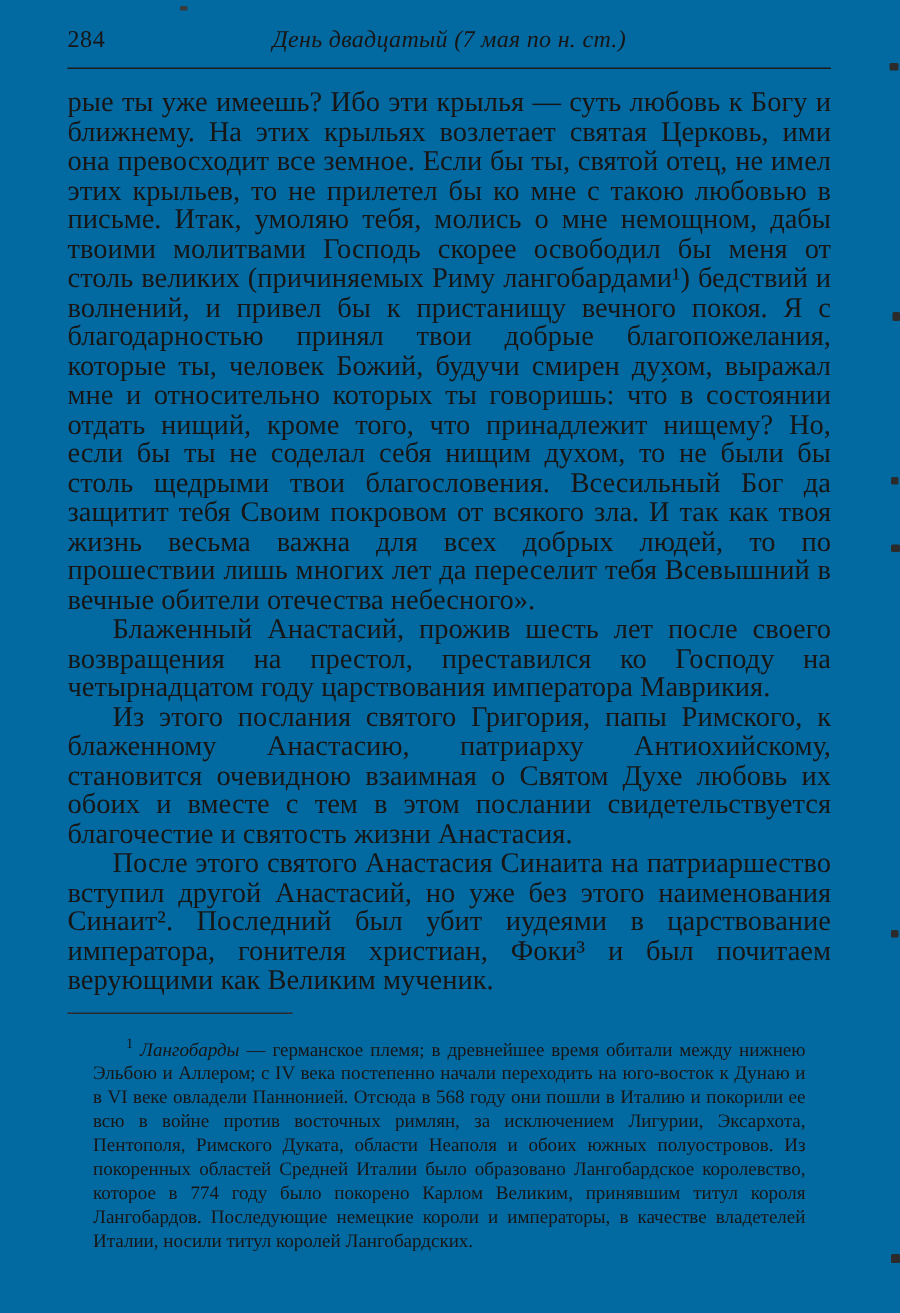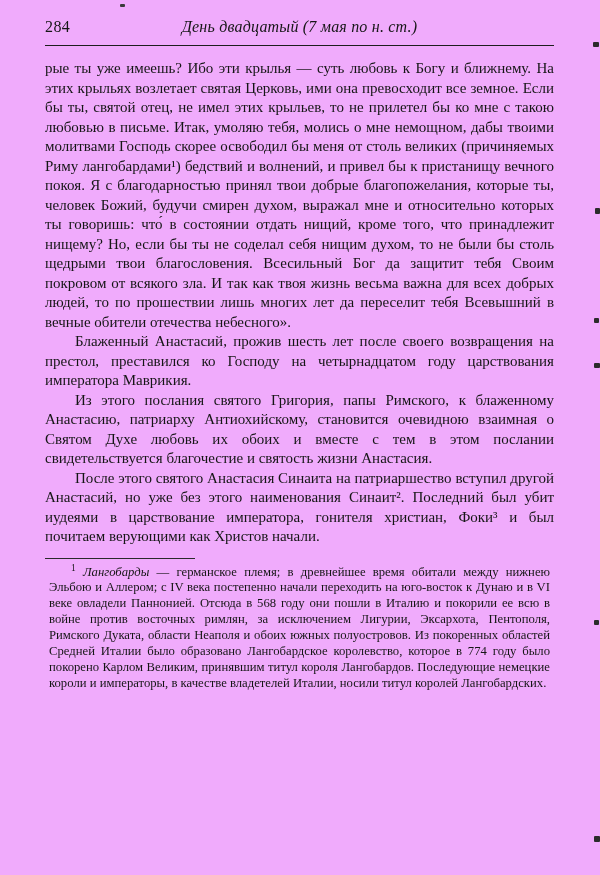--- a/index.html
+++ b/index.html
@@ -5,21 +5,21 @@
   html, body {
     margin: 0;
     padding: 0;
     background: #f7f6f3;
   }
   .page {
     position: relative;
     width: 600px;
     height: 875px;
     margin: 0 auto;
-    background: #f0abfc;
+    background: #0369a1;
     box-sizing: border-box;
     padding: 18px 46px 0 45px;
     overflow: hidden;
     font-family: "Liberation Serif", "DejaVu Serif", serif;
     color: #161616;
   }
   .page-header {
     position: relative;
     height: 22px;
   }
@@ -40,21 +40,21 @@
   .header-rule {
     border: none;
     border-top: 1.4px solid #1d1d1d;
     margin: 5px 0 0 0;
   }
   .body-text {
     margin-top: 13px;
   }
   .body-text p {
     margin: 0;
-    font-size: 15px;
+    font-size: 19px;
     line-height: 19.5px;
     text-align: justify;
     text-indent: 30px;
     hyphens: auto;
     -webkit-hyphens: auto;
   }
   .body-text p.noindent {
     text-indent: 0;
   }
   sup.ref {
@@ -62,21 +62,21 @@
     line-height: 0;
     vertical-align: super;
   }
   .footnote-rule {
     width: 150px;
     border: none;
     border-top: 1.1px solid #2a2a2a;
     margin: 11px 0 6px 0;
   }
   .footnotes p {
-    margin: 4px;
+    margin: 17px;
     font-size: 12.7px;
     line-height: 15.9px;
     text-align: justify;
     text-indent: 22px;
     hyphens: auto;
     -webkit-hyphens: auto;
   }
   .fn-term {
     font-style: italic;
   }
@@ -101,21 +101,21 @@
   <header class="page-header">
     <span class="page-number">284</span>
     <span class="running-title">День двадцатый (7 мая по н. ст.)</span>
   </header>
   <hr class="header-rule">
 
   <main class="body-text">
     <p class="noindent">рые ты уже имеешь? Ибо эти крылья — суть любовь к Богу и ближнему. На этих крыльях возлетает святая Церковь, ими она превосходит все земное. Если бы ты, святой отец, не имел этих крыльев, то не прилетел бы ко мне с такою любовью в письме. Итак, умоляю тебя, молись о мне немощном, дабы твоими молитвами Господь скорее освободил бы меня от столь великих (причиняемых Риму лангобардами¹) бедствий и волнений, и привел бы к пристанищу вечного покоя. Я с благодарностью принял твои добрые благопожелания, которые ты, человек Божий, будучи смирен духом, выражал мне и относительно которых ты говоришь: что́ в состоянии отдать нищий, кроме того, что принадлежит нищему? Но, если бы ты не соделал себя нищим духом, то не были бы столь щедрыми твои благословения. Всесильный Бог да защитит тебя Своим покровом от всякого зла. И так как твоя жизнь весьма важна для всех добрых людей, то по прошествии лишь многих лет да переселит тебя Всевышний в вечные обители отечества небесного».</p>
     <p>Блаженный Анастасий, прожив шесть лет после своего возвращения на престол, преставился ко Господу на четырнадцатом году царствования императора Маврикия.</p>
     <p>Из этого послания святого Григория, папы Римского, к блаженному Анастасию, патриарху Антиохийскому, становится очевидною взаимная о Святом Духе любовь их обоих и вместе с тем в этом послании свидетельствуется благочестие и святость жизни Анастасия.</p>
-    <p>После этого святого Анастасия Синаита на патриаршество вступил другой Анастасий, но уже без этого наименования Синаит². Последний был убит иудеями в царствование императора, гонителя христиан, Фоки³ и был почитаем верующими как Христов начали.</p>
+    <p>После этого святого Анастасия Синаита на патриаршество вступил другой Анастасий, но уже без этого наименования Синаит². Последний был убит иудеями в царствование императора, гонителя христиан, Фоки³ и был почитаем верующими как Великим мученик.</p>
   </main>
 
   <hr class="footnote-rule">
 
   <section class="footnotes">
     <p>
       <sup class="ref">1</sup>
       <i class="fn-term">Лангобарды</i><span> — германское племя; в древнейшее время обитали между нижнею Эльбою и Аллером; с IV века постепенно начали переходить на юго-восток к Дунаю и в VI веке овладели Паннонией. Отсюда в 568 году они пошли в Италию и покорили ее всю в войне против восточных римлян, за исключением Лигурии, Эксархота, Пентополя, Римского Дуката, области Неаполя и обоих южных полуостровов. Из покоренных областей Средней Италии было образовано Лангобардское королевство, которое в 774 году было покорено Карлом Великим, принявшим титул короля Лангобардов. Последующие немецкие короли и императоры, в качестве владетелей Италии, носили титул королей Лангобардских.</span>
     </p>
   </section>

